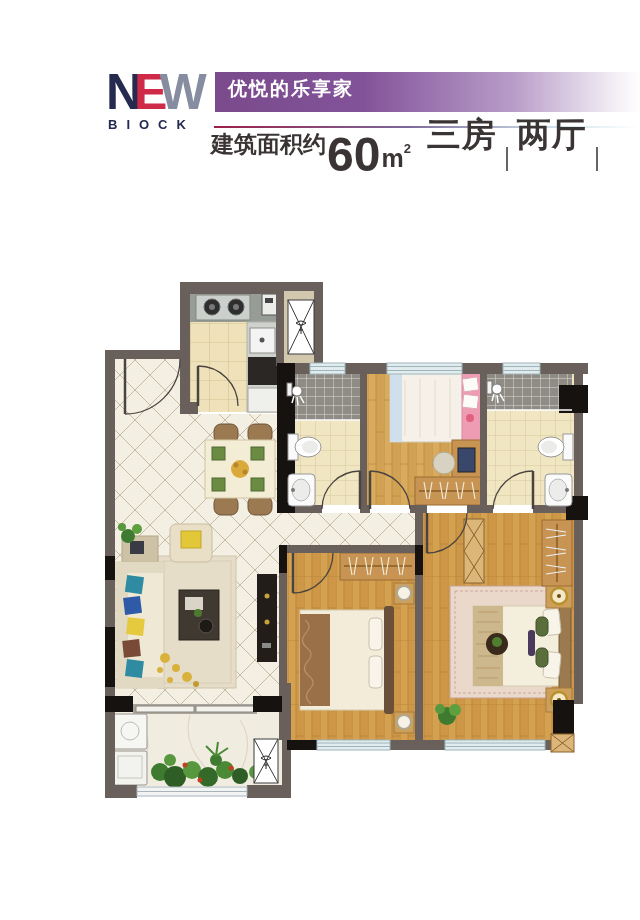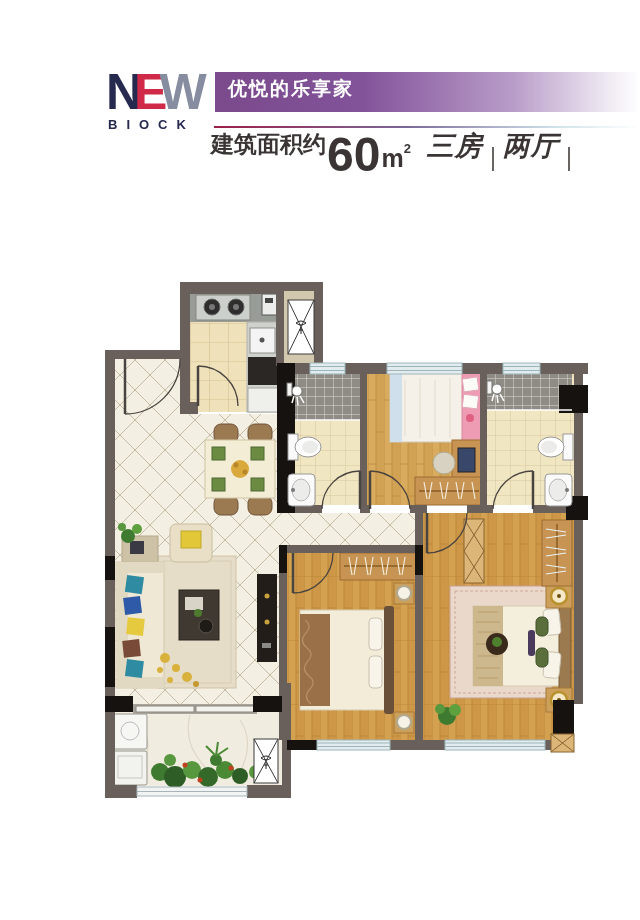--- a/index.html
+++ b/index.html
@@ -18,21 +18,21 @@
           background:linear-gradient(90deg,#7a4a8c 0%,#83539a 35%,#b89cc8 70%,#eee8f2 92%,#ffffff 100%);}
   #banner .t{margin:4px 0 0 13px;font-size:19px;font-weight:700;color:#ffffff;letter-spacing:2px;}
   #rule{left:214px;top:126px;width:426px;height:2px;
         background:linear-gradient(90deg,#9c1f4a 0%,#7a6898 45%,#cfe2ea 80%,rgba(255,255,255,0) 100%);}
   #arealine{left:211px;top:131px;width:400px;height:46px;display:flex;align-items:flex-end;color:#3a3534;}
   #arealine .pre{font-size:23px;font-weight:700;margin-bottom:17px;}
   #arealine .val{font-size:48px;font-weight:700;line-height:44px;margin:0 1px;}
   #arealine .unit{font-size:25px;font-weight:700;margin-bottom:4px;}
   #arealine .sup{font-size:13px;font-weight:700;vertical-align:14px;}
   #arealine .specs{display:flex;align-items:flex-end;margin-left:16px;}
-  #arealine .spec{font-size:27px;font-weight:700;margin-bottom:13px;letter-spacing:1px;font-style:italic;}
+  #arealine .spec{font-size:34px;font-weight:700;margin-bottom:19px;letter-spacing:1px;}
   #arealine .sep{width:2px;height:24px;background:#6a6562;margin:0 9px 6px 9px;}
 </style>
 </head>
 <body>
 
 <div id="logo" class="abs">
   <span class="n">N</span><span class="e">E</span><span class="w">W</span>
 </div>
 <div id="logo-sub" class="abs">BIOCK</div>
 <div id="banner" class="abs">

